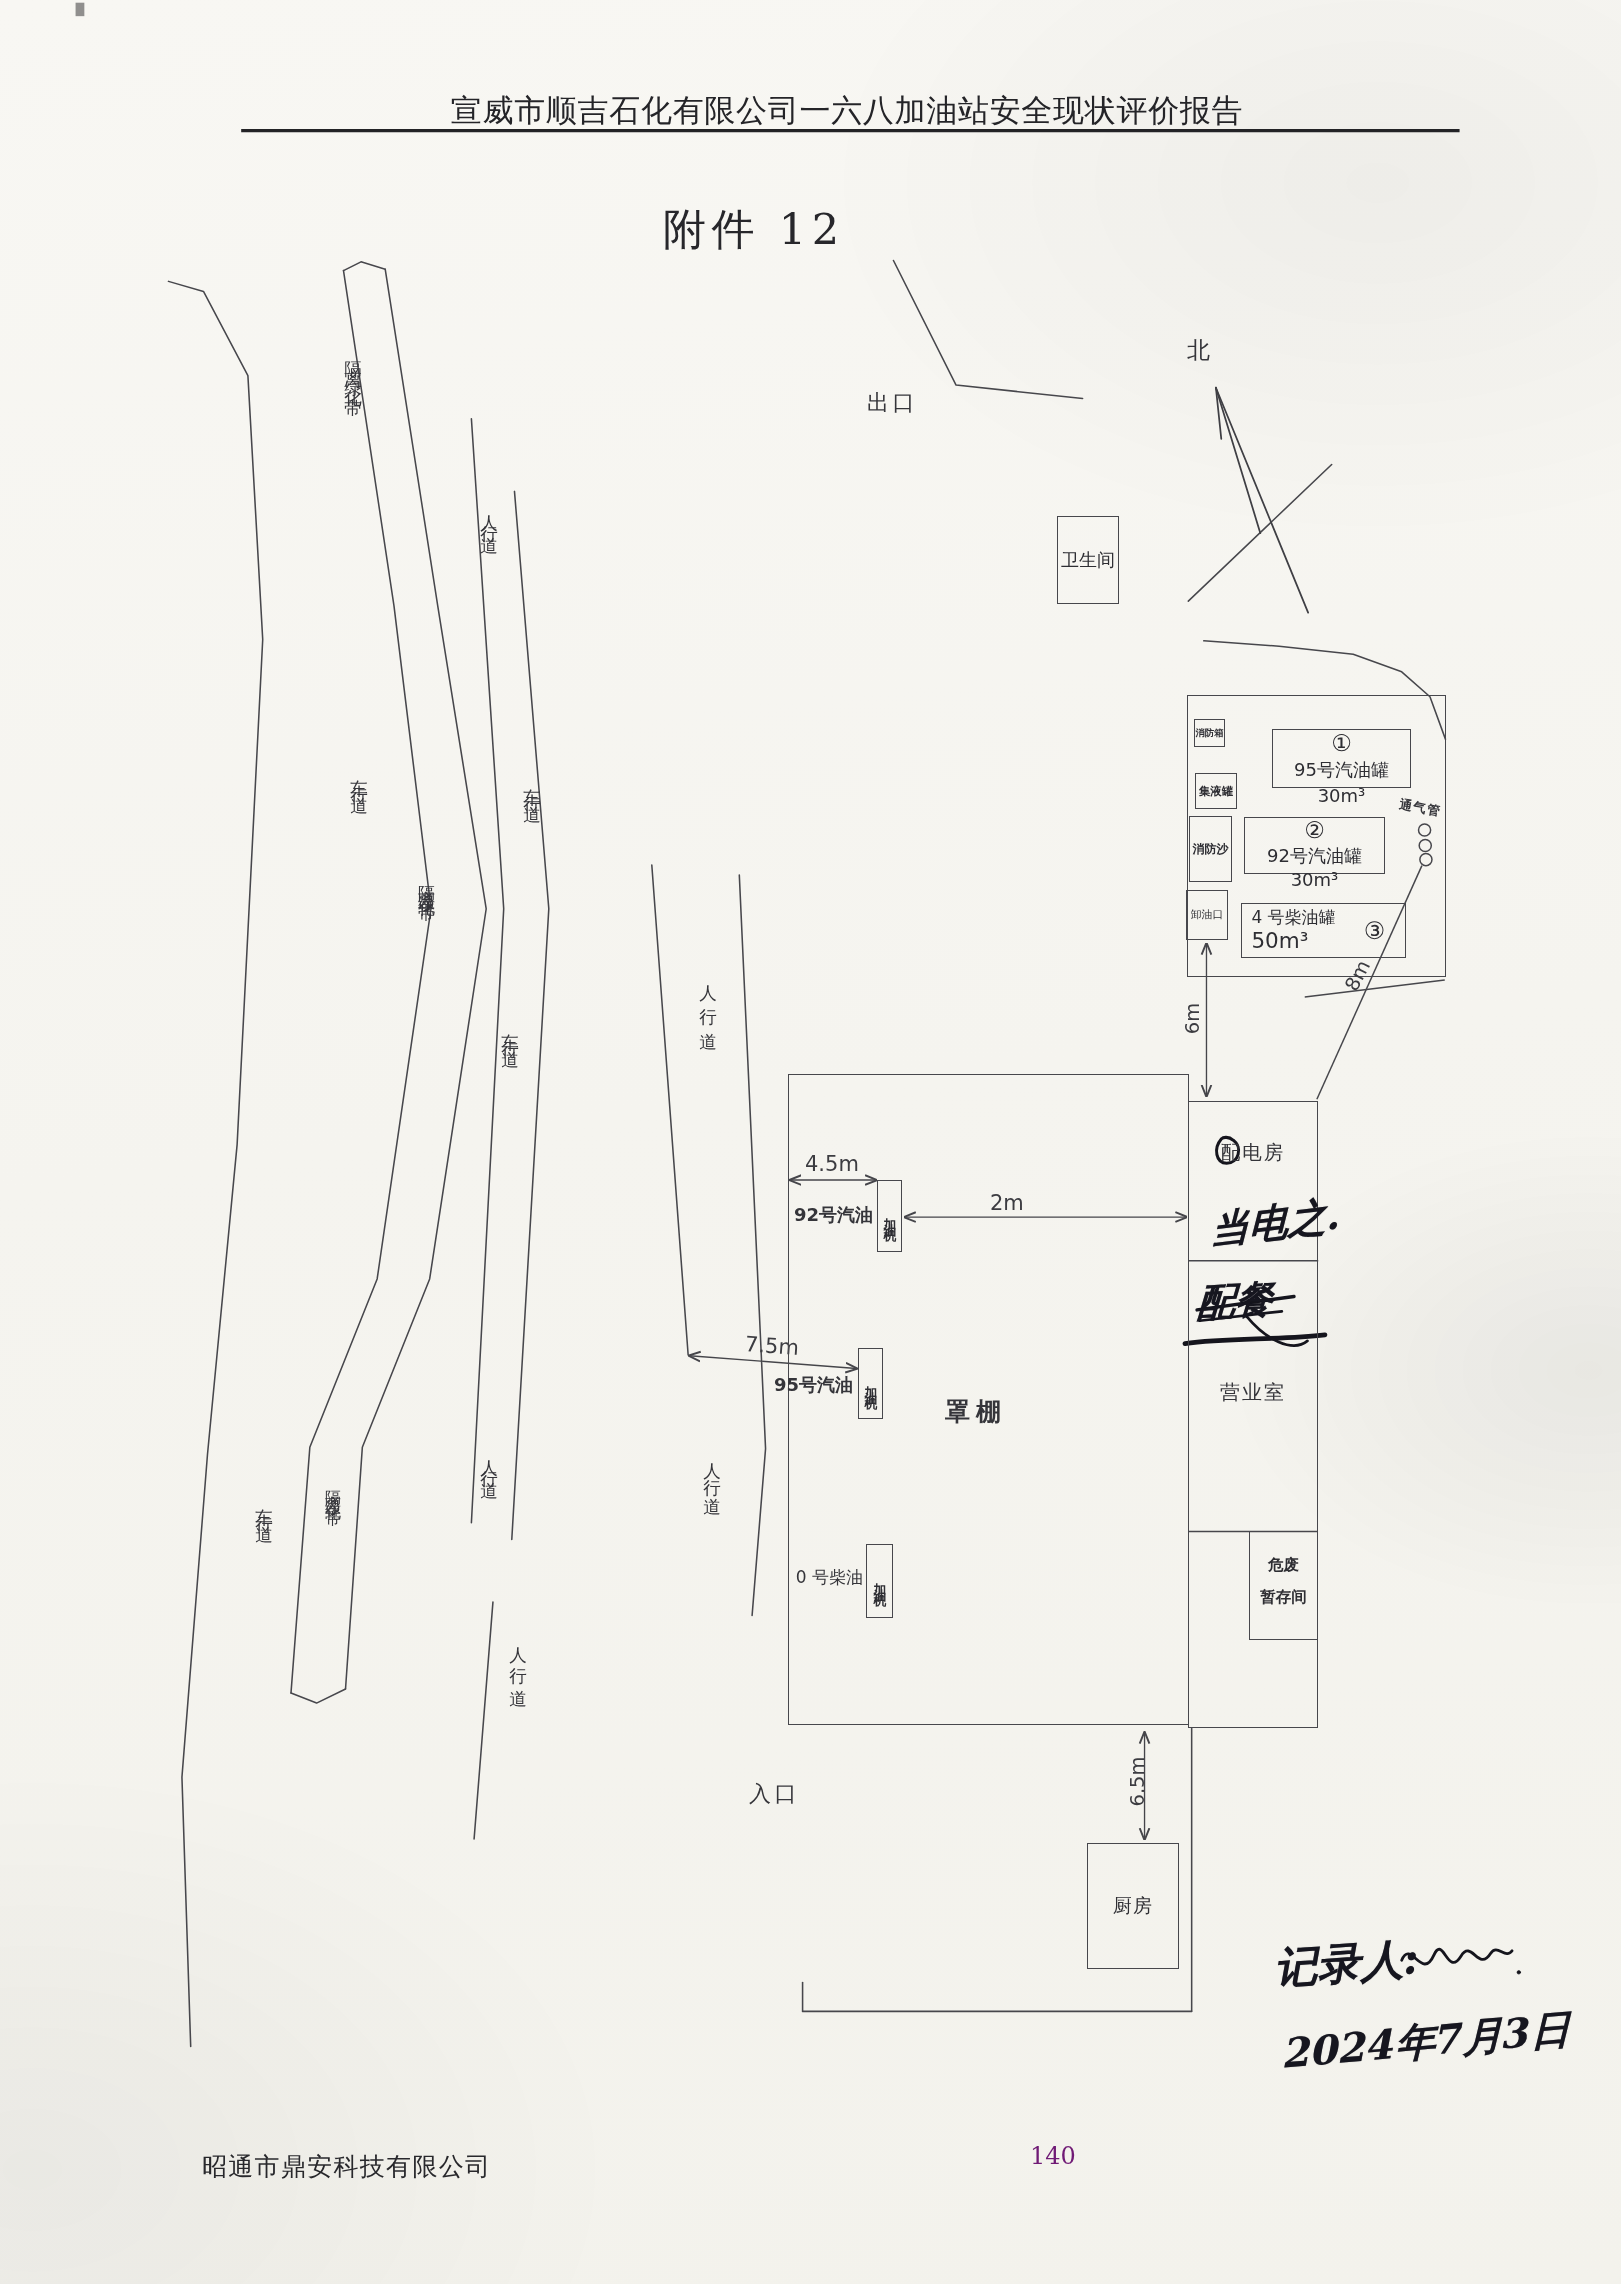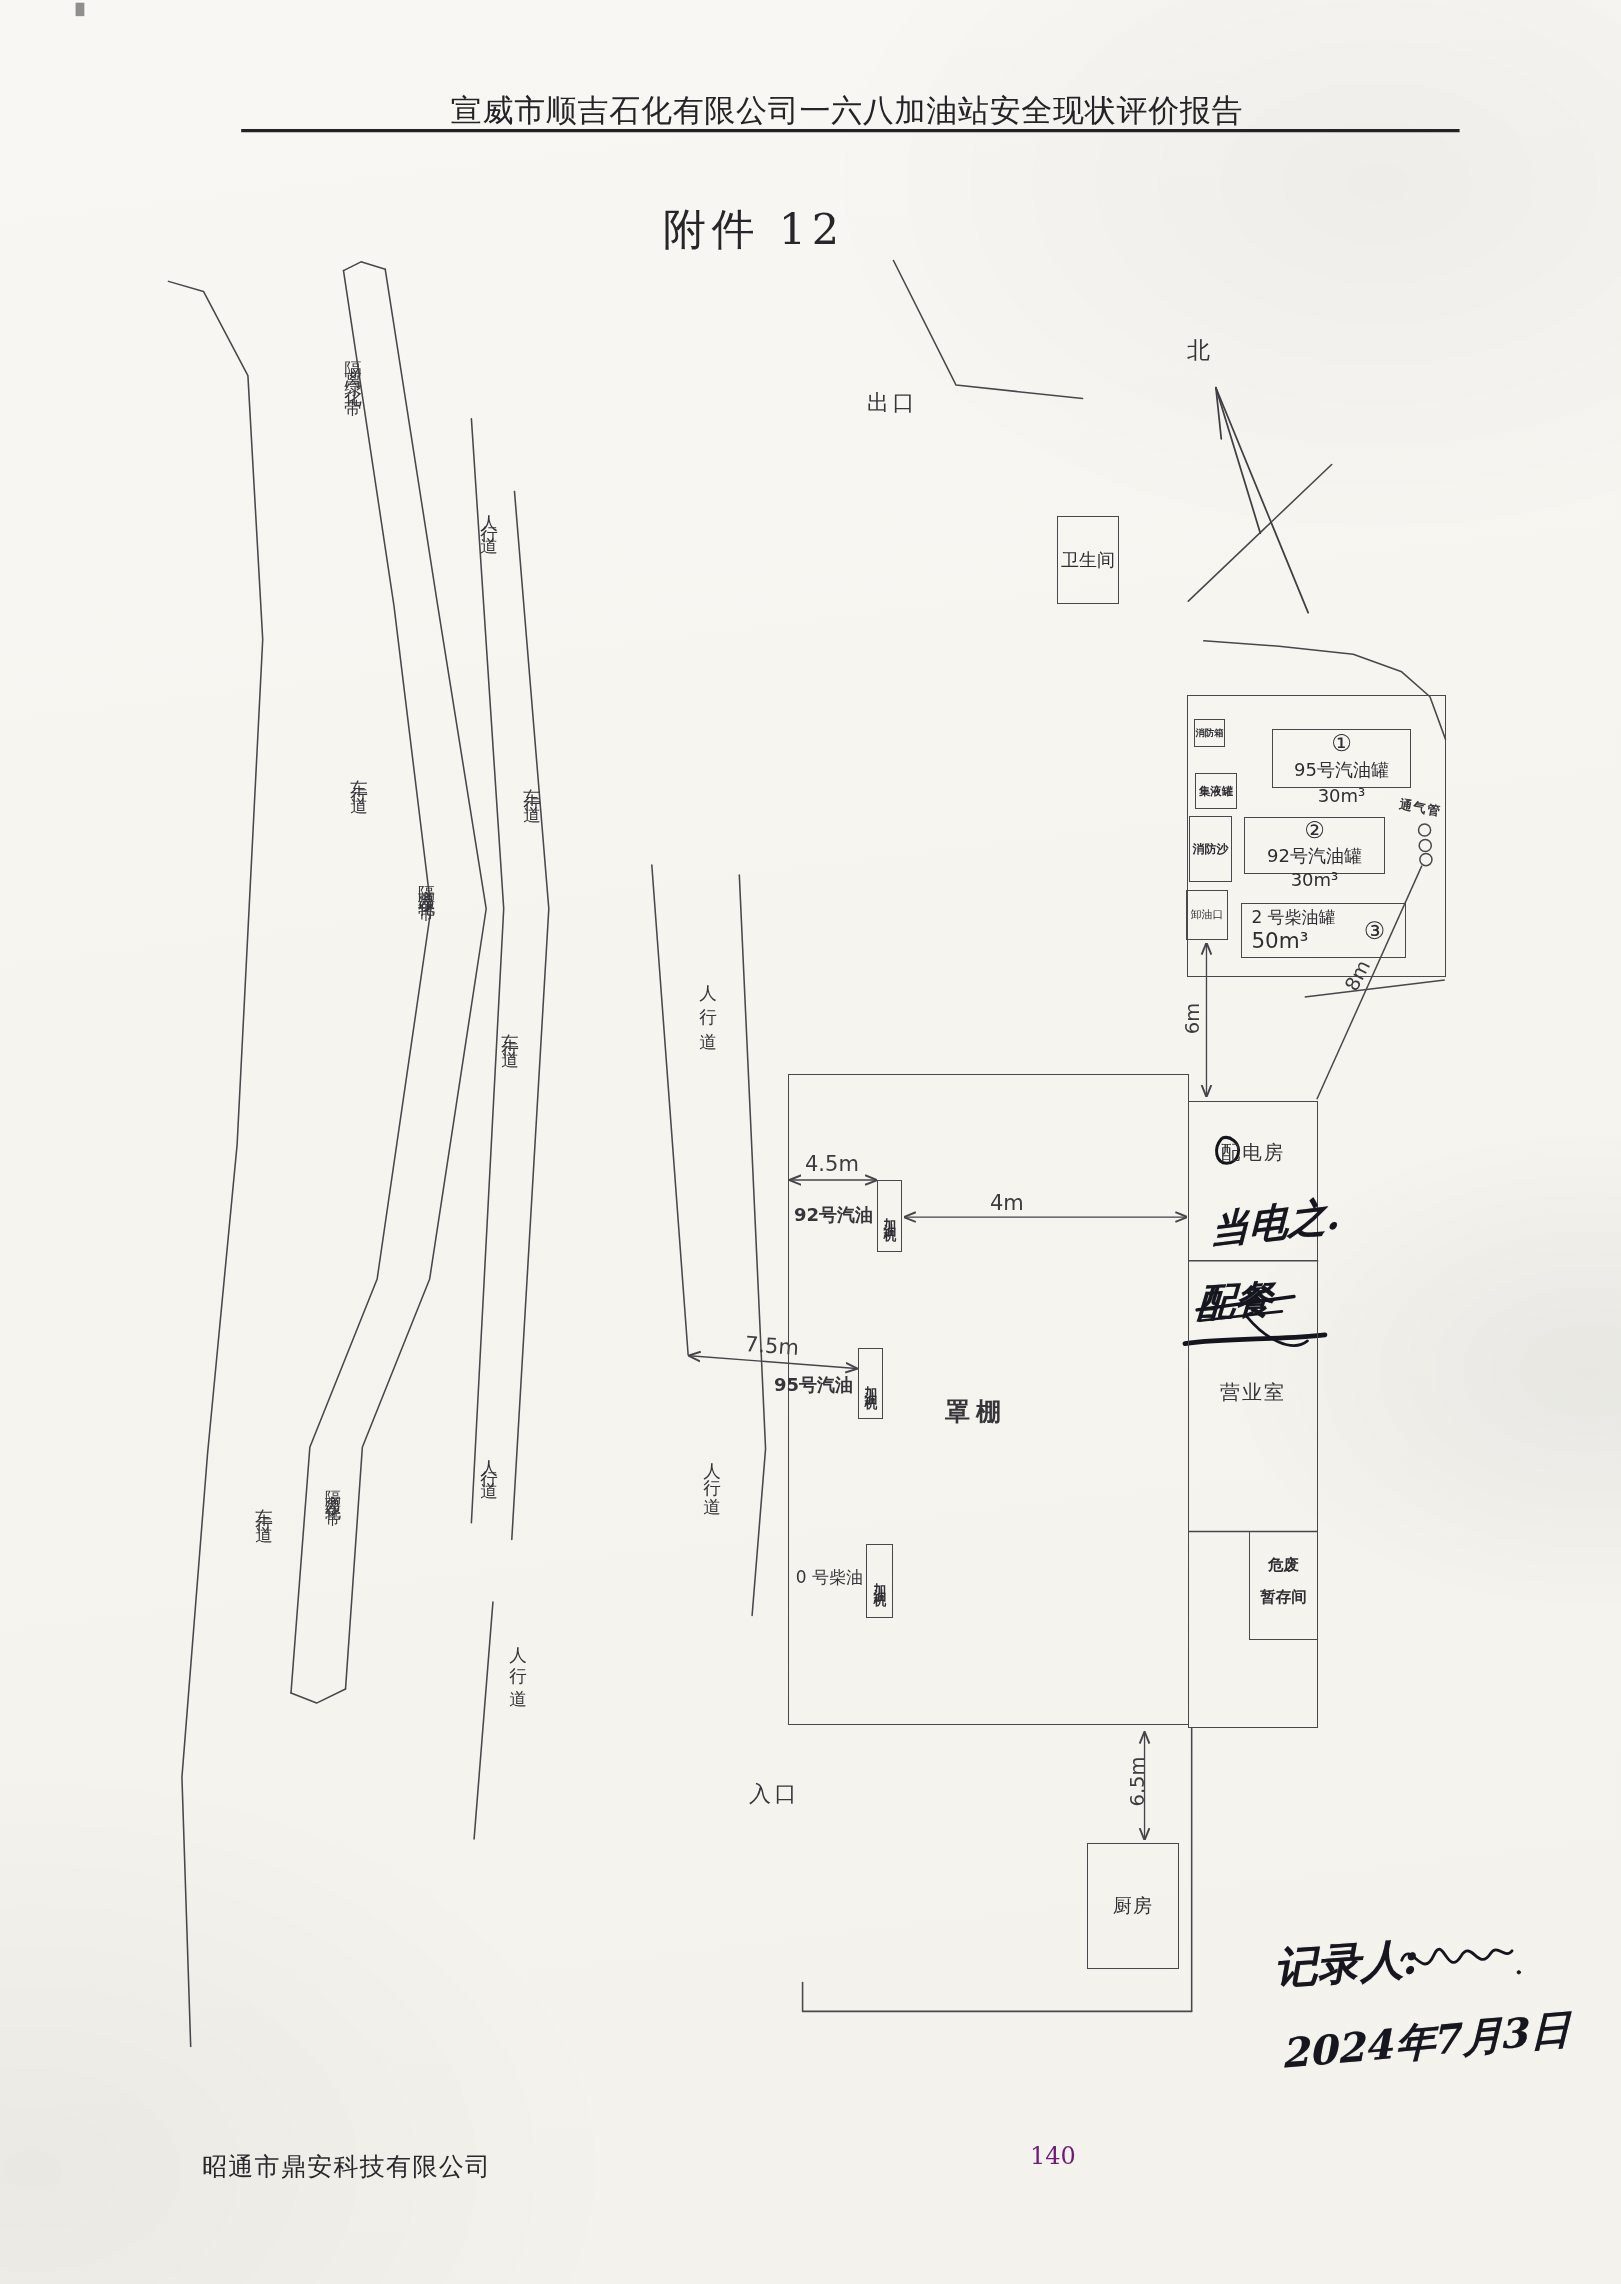--- a/index.html
+++ b/index.html
@@ -148,30 +148,30 @@
 <div class="box" style="left:1272px;top:729px;width:139px;height:59px;text-align:center;">
   <div style="font-size:23px;line-height:27px;">①</div>
   <div style="font-size:18px;line-height:25.6px;">95号汽油罐 30m³</div>
 </div>
 <div class="box" style="left:1244px;top:817px;width:141px;height:57px;text-align:center;">
   <div style="font-size:23px;line-height:25.6px;">②</div>
   <div style="font-size:18px;line-height:24px;">92号汽油罐 30m³</div>
 </div>
 <div class="box" style="left:1241px;top:903px;width:165px;height:55px;display:flex;align-items:center;">
   <div style="padding-left:9.4px;">
-    <div style="font-size:17px;line-height:21.5px;">2 号柴油罐</div>
+    <div style="font-size:17px;line-height:21.5px;">4 号柴油罐</div>
     <div style="font-size:21.5px;line-height:25.6px;">50m³</div>
   </div>
   <div style="font-size:24px;margin-left:28px;">③</div>
 </div>
 
 <div class="lbl" style="left:1399px;top:800px;font-size:12.8px;letter-spacing:1.3px;transform:rotate(10deg);font-weight:bold;">通气管</div>
 
 <div class="lbl dimtxt" style="left:805px;top:1152px;font-size:21px;">4.5m</div>
-<div class="lbl dimtxt" style="left:990px;top:1191px;font-size:21px;">4m</div>
+<div class="lbl dimtxt" style="left:990px;top:1191px;font-size:21px;">2m</div>
 <div class="lbl dimtxt" style="left:745px;top:1334px;font-size:21px;transform:rotate(4deg);">7.5m</div>
 <div class="lbl dimtxt" style="left:1177px;top:1007px;font-size:19.5px;transform:rotate(-90deg);">6m</div>
 <div class="lbl dimtxt" style="left:1342px;top:964px;font-size:19.5px;transform:rotate(-63deg);">8m</div>
 <div class="lbl dimtxt" style="left:1112px;top:1770px;font-size:19.5px;transform:rotate(-90deg);">6.5m</div>
 
 <div class="box" style="left:788px;top:1074px;width:401px;height:651px;border-width:1.8px;"></div>
 <div class="lbl" style="left:945px;top:1395px;font-size:25px;letter-spacing:6px;font-weight:bold;">罩棚</div>
 
 <div class="box v ctr" style="left:877px;top:1180px;width:25px;height:72px;border-width:1.3px;">
   <span style="font-size:12.8px;letter-spacing:6px;font-weight:bold;">加油机</span>

